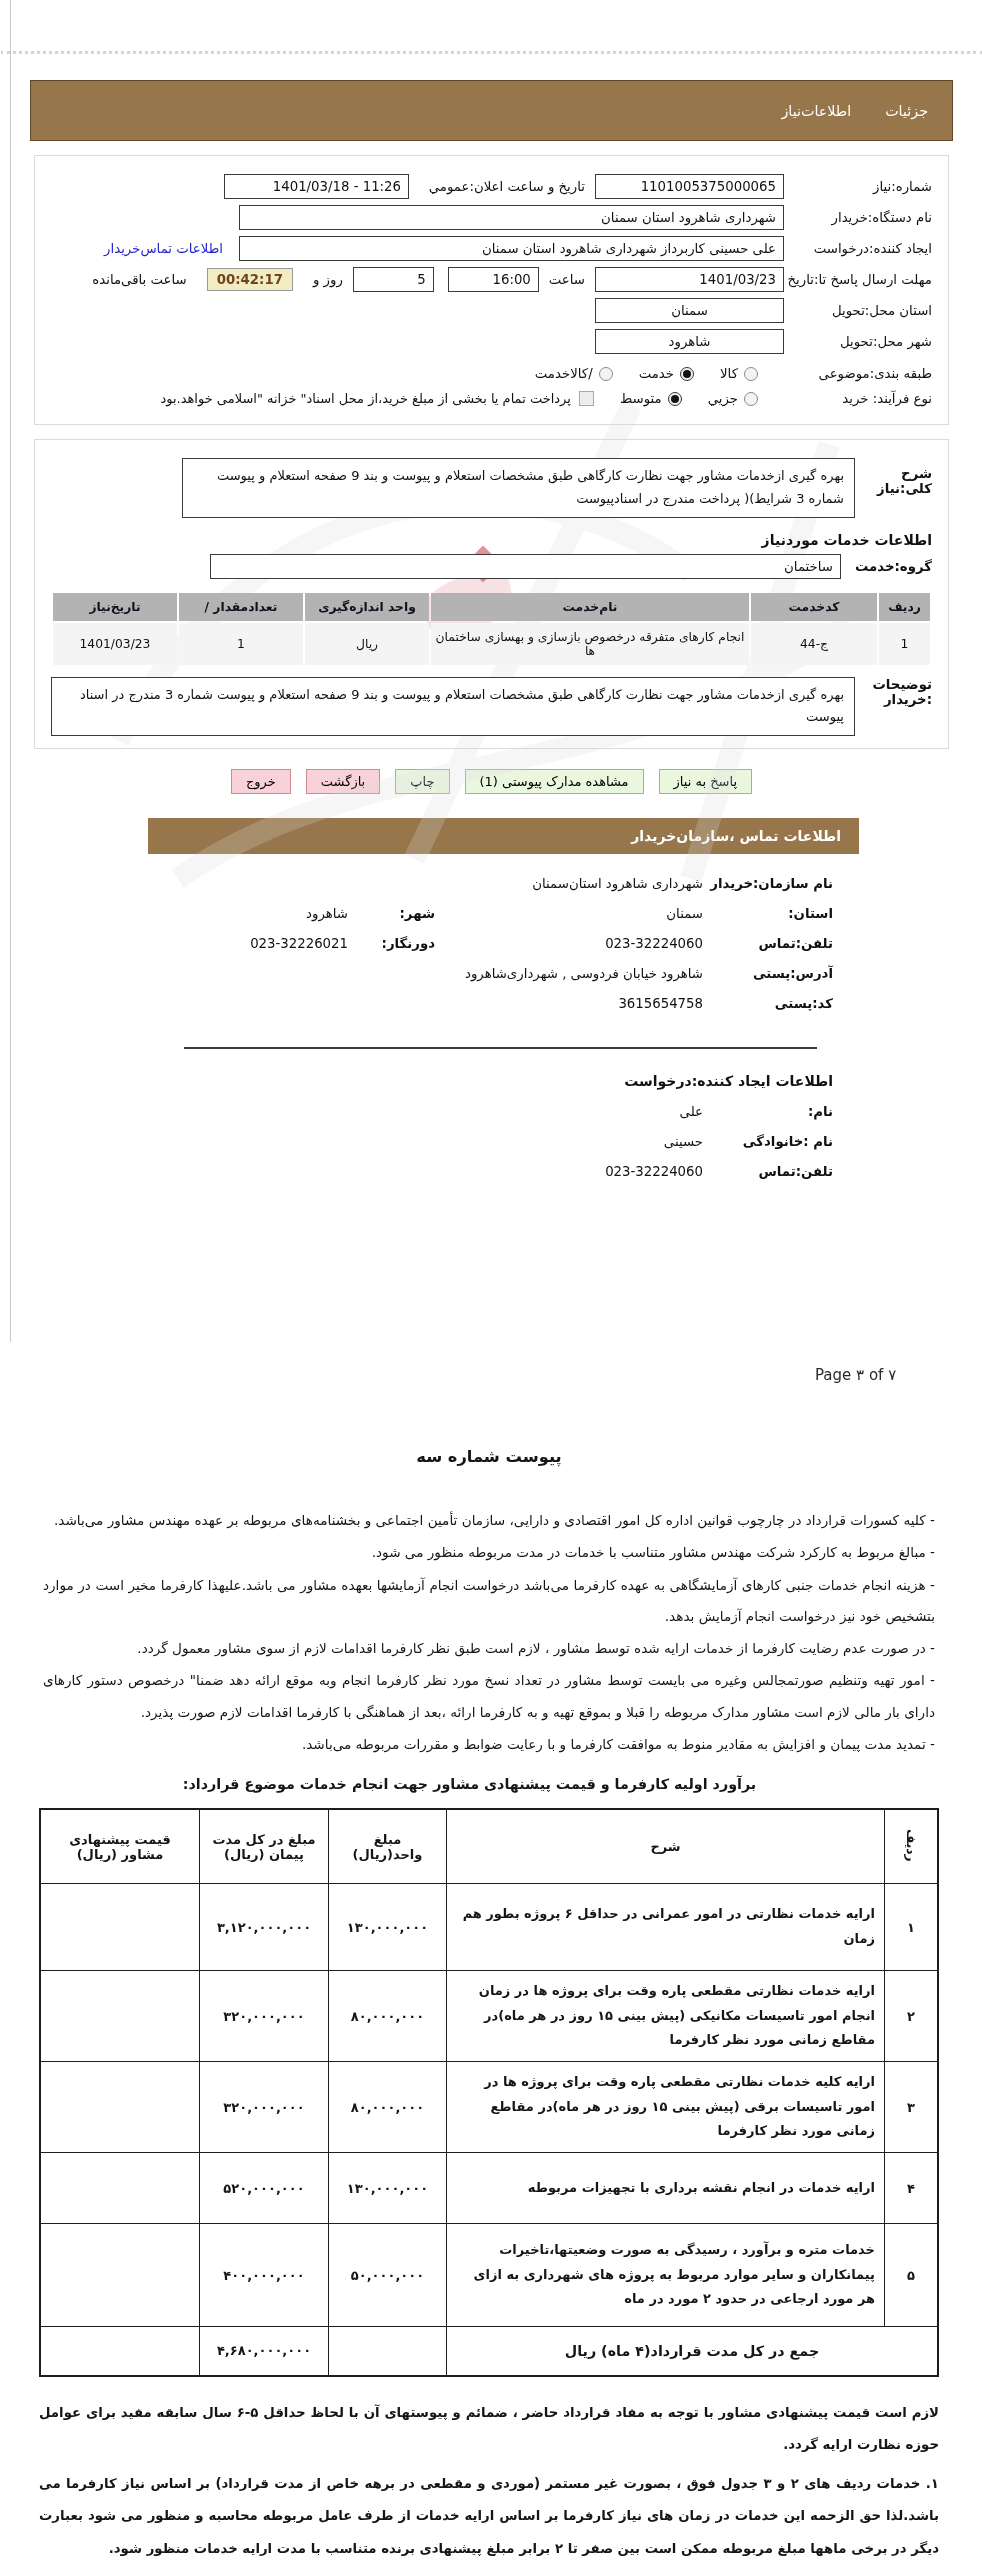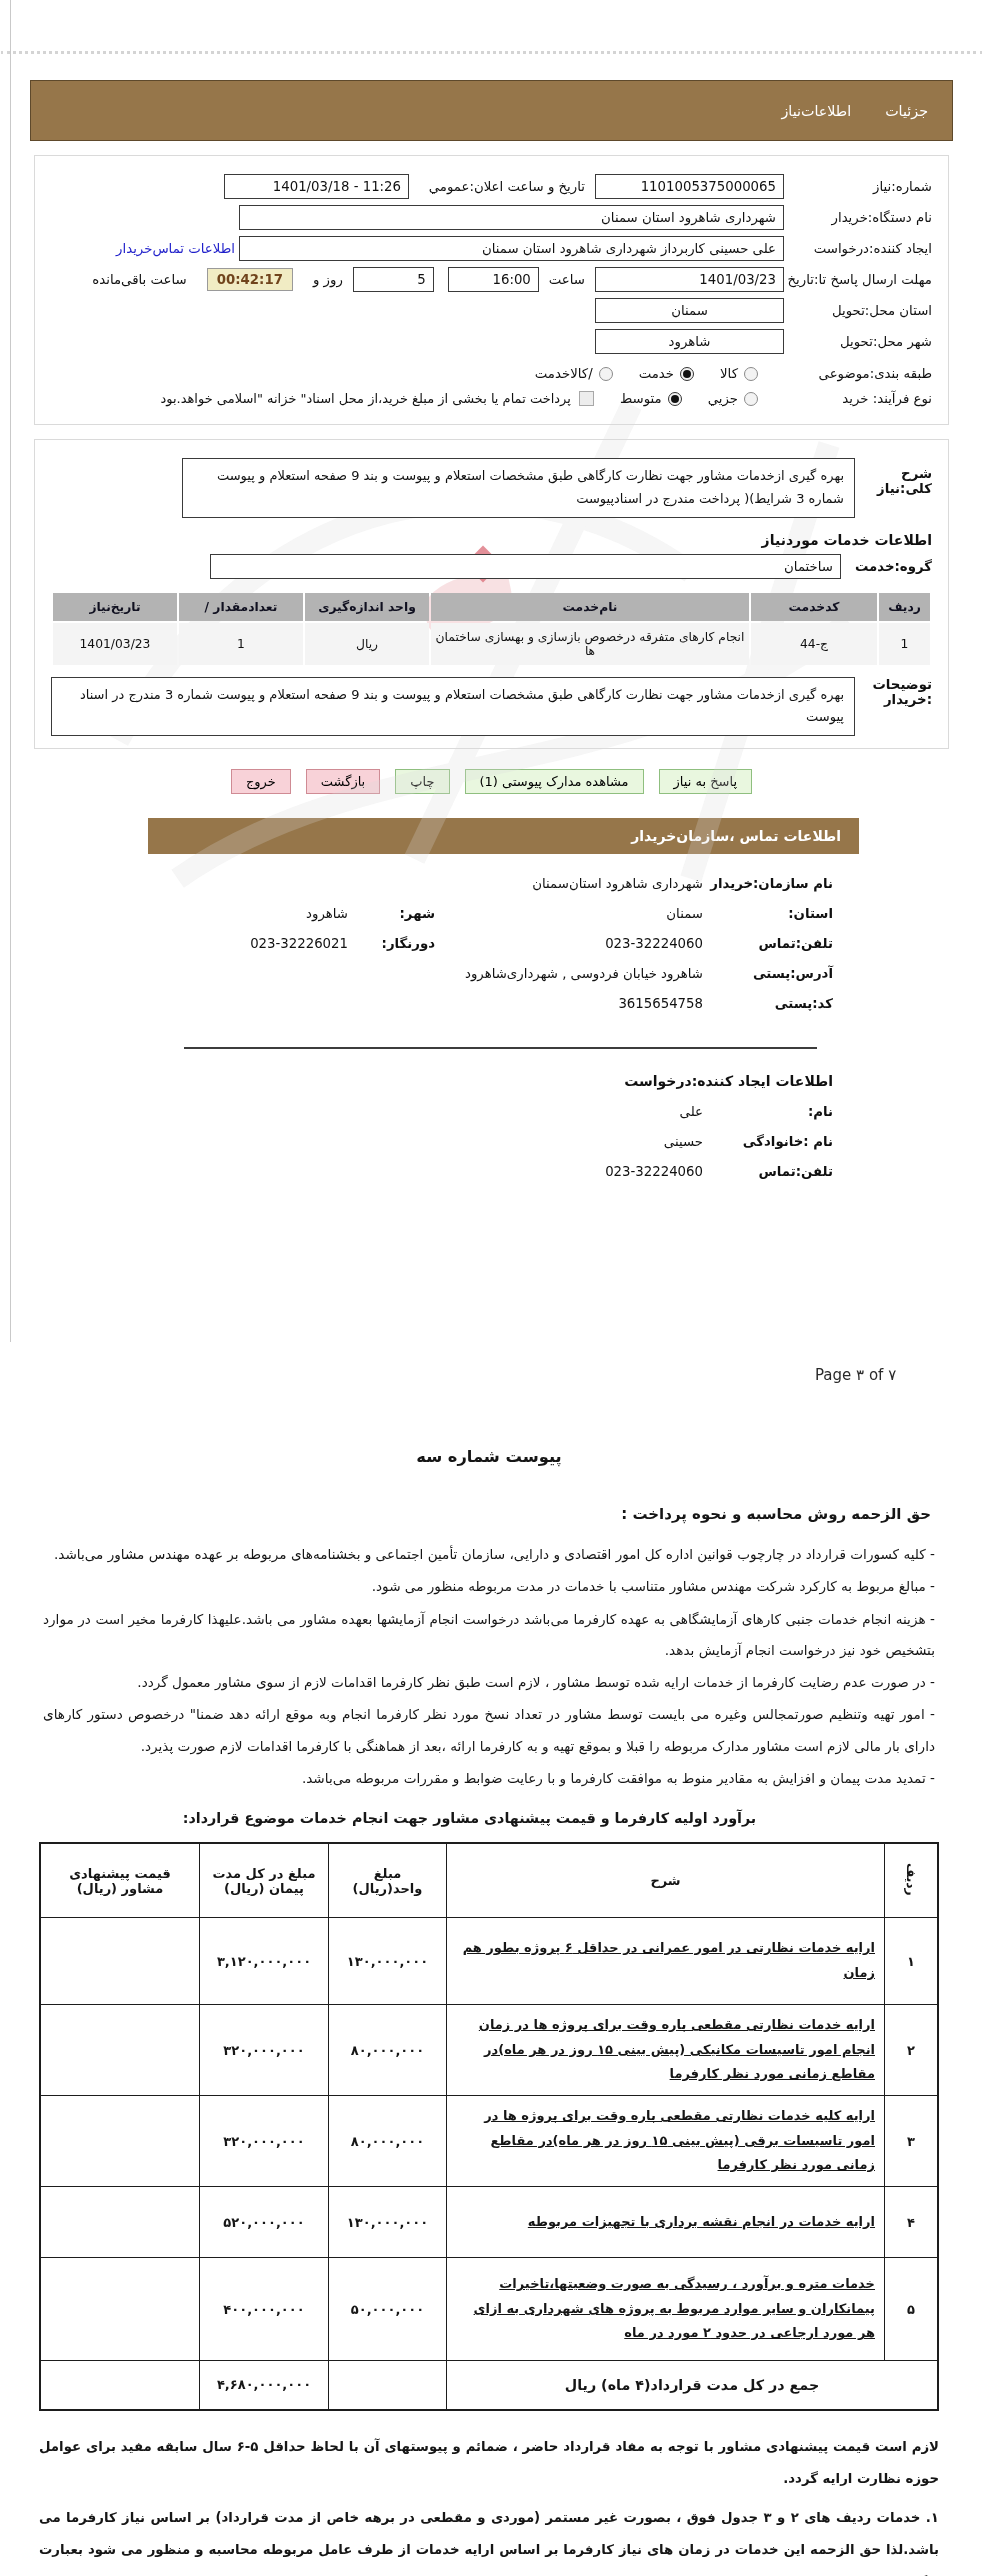--- a/index.html
+++ b/index.html
@@ -18,21 +18,21 @@
   .tabbar{margin:26px 30px 0 30px;background:#96764a;border:1px solid #5e492b;height:59px;
     display:flex;align-items:center;gap:34px;padding:0 24px;color:#fff;font-size:14.3px;}
   .panel{border:1px solid #dadada;margin:14px 34px 0;padding:12px 16px;position:relative;background:transparent;}
   .frow{display:flex;align-items:center;margin:6px 0;font-size:13.3px;}
   .flabel{width:148px;flex:none;}
   .fbox{border:1px solid #3a3a3a;background:#fff;min-height:25px;display:flex;align-items:center;
     padding:2px 7px;font-size:13.3px;box-sizing:border-box;}
   .num{direction:ltr;justify-content:flex-end;}
   .ctr{justify-content:center;}
   .mini-label{margin:0 10px;flex:none;}
-  .link{color:#1f1fca;margin-right:4px;font-size:13.3px;text-decoration:none;cursor:pointer;}
+  .link{color:#1f1fca;margin-right:16px;font-size:13.3px;text-decoration:none;cursor:pointer;}
   .hl{background:#f1ecc4;border:1px solid #9a9a9a;color:#70441c;font-weight:bold;
     padding:3px 9px;direction:ltr;font-size:13.3px;margin:0 10px;}
   .radio{width:14px;height:14px;border:1.5px solid #8a8a8a;border-radius:50%;background:#f3f3f3;
     display:inline-block;box-sizing:border-box;position:relative;flex:none;margin-left:6px;margin-right:26px;}
   .radio.on{border-color:#333;}
   .radio.on::after{content:"";position:absolute;inset:2px;background:#111;border-radius:50%;}
   .chk{width:13px;height:13px;border:1px solid #a8a8a8;background:#ededed;display:inline-block;flex:none;margin:0 26px 0 8px;}
   .opt{font-size:13.3px;}
   .small-note{font-size:13px;}
   .big-box{border:1px solid #3a3a3a;padding:6px 10px;font-size:13px;line-height:1.75;background:#fff;}
@@ -65,21 +65,21 @@
   .bullets div{margin-bottom:1px;}
   .est-head{font-weight:bold;font-size:14.3px;text-align:center;margin:16px 39px 16px 0;}
   table.price{width:100%;border-collapse:collapse;border:2.5px solid #1d1d1d;font-size:13px;}
   table.price th,table.price td{border:1.5px solid #1d1d1d;padding:6px 9px;vertical-align:middle;}
   table.price th{font-weight:bold;font-size:13px;height:61px;}
   .col-no{width:34px;}
   .col-unit{width:99px;}
   .col-tot{width:110px;}
   .col-bid{width:140px;}
   .vert{writing-mode:vertical-rl;display:inline-block;font-size:12.3px;}
-  td.d{text-align:right;font-weight:600;line-height:1.9;text-decoration:underline;}
+  td.d{text-align:right;font-weight:600;line-height:1.9;}
   td.n{text-align:center;font-weight:bold;direction:ltr;white-space:nowrap;}
   td.no{text-align:center;font-weight:bold;}
   .total-label{font-weight:bold;text-align:center;font-size:14.3px;}
   .notes-scan{font-size:13.3px;font-weight:600;line-height:2.45;text-align:justify;margin-top:20px;}
 </style>
 </head>
 <body>
 
 <div class="edge-line"></div>
 
@@ -242,21 +242,20 @@
   <div class="crow">
     <span class="clabel">تلفن:تماس</span>
     <span style="direction:ltr">023-32224060</span>
   </div>
 </div>
 
 <div class="pgind">Page ۳ of ۷</div>
 
 <div class="scan">
   <div class="scan-title">پیوست شماره سه</div>
-  <div class="fee-head">حق الزحمه روش محاسبه و نحوه پرداخت :</div>
   <div class="bullets">
     <div>- کلیه کسورات قرارداد در چارچوب قوانین اداره کل امور اقتصادی و دارایی، سازمان تأمین اجتماعی و بخشنامه‌های مربوطه بر عهده مهندس مشاور می‌باشد.</div>
     <div>- مبالغ مربوط به کارکرد شرکت مهندس مشاور متناسب با خدمات در مدت مربوطه منظور   می شود.</div>
     <div>- هزینه انجام خدمات جنبی کارهای آزمایشگاهی به عهده کارفرما می‌باشد درخواست انجام آزمایشها بعهده مشاور می باشد.علیهذا کارفرما مخیر است در موارد بتشخیص خود نیز درخواست انجام آزمایش بدهد.</div>
     <div>- در صورت عدم رضایت کارفرما از خدمات ارایه شده توسط مشاور ، لازم است طبق نظر کارفرما اقدامات لازم از سوی مشاور معمول گردد.</div>
     <div>- امور تهیه وتنظیم صورتمجالس وغیره  می بایست توسط مشاور در تعداد نسخ مورد نظر کارفرما انجام وبه موقع ارائه دهد ضمنا" درخصوص دستور کارهای دارای بار مالی لازم است مشاور مدارک مربوطه را  قبلا و بموقع تهیه و به کارفرما ارائه ،بعد از  هماهنگی با کارفرما اقدامات لازم صورت پذیرد.</div>
     <div>- تمدید مدت پیمان و افزایش به مقادیر منوط به موافقت کارفرما و با رعایت ضوابط و مقررات مربوطه  می‌باشد.</div>
   </div>
   <div class="est-head">برآورد اولیه کارفرما و قیمت پیشنهادی مشاور جهت انجام خدمات موضوع قرارداد:</div>
 

